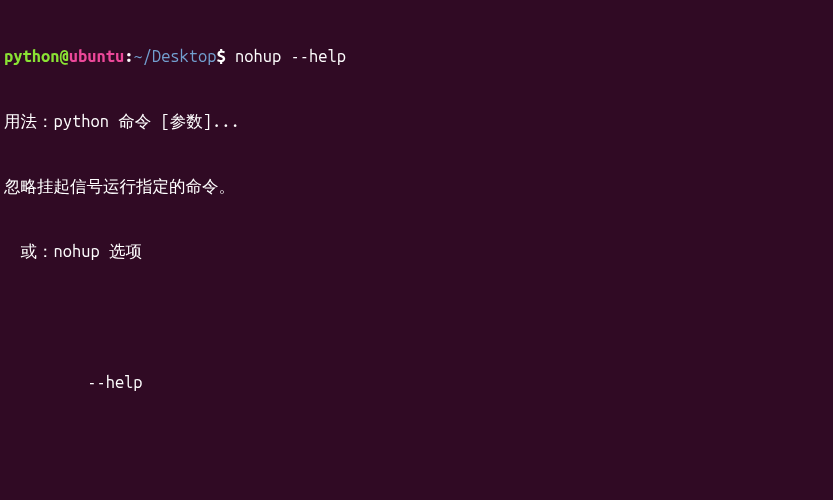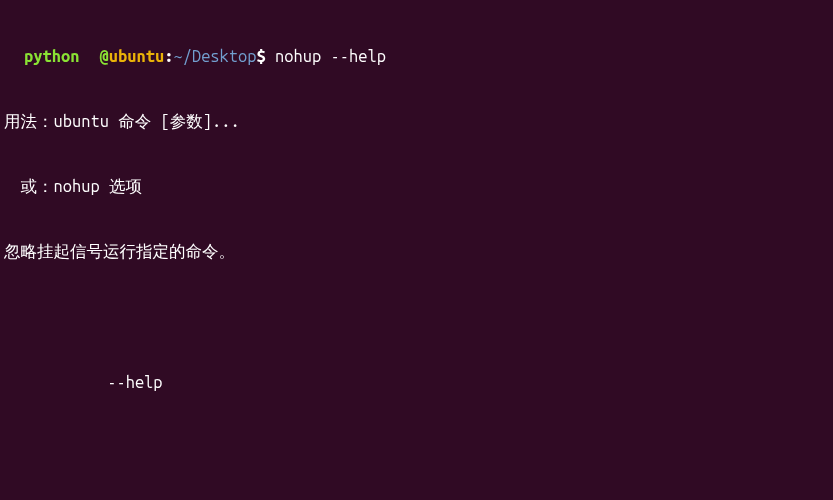--- a/index.html
+++ b/index.html
@@ -10,40 +10,40 @@
     font-family: "Ubuntu Mono", "DejaVu Sans Mono", "Consolas", monospace;
     font-size: 16.5px;
     line-height: 1.32;
     color: #ffffff;
     overflow: hidden;
   }
   .terminal {
     padding: 2px 4px;
     white-space: pre;
   }
-  .prompt-user { color: #8ae234; font-weight: bold; margin-left: 20px; }
-  .prompt-host { color: #eab308; font-weight: bold; }
+  .prompt-user { color: #8ae234; font-weight: bold; }
+  .prompt-host { color: #ec4899; font-weight: bold; }
   .prompt-sep { color: #ffffff; font-weight: bold; }
   .prompt-path { color: #729fcf; font-weight: normal; }
   .prompt-dollar { color: #ffffff; font-weight: bold; }
   .cmd { color: #ffffff; }
   .out { color: #ffffff; }
   .line { display: block; }
-  .opt-row { display: flex; gap: 20px; }
+  .opt-row { display: flex; }
   .opt-indent { width: 9ch; }
   .opt-flag { width: 15ch; }
 </style>
 </head>
 <body>
 
 <div class="terminal">
   <span class="line"><span class="prompt-user">python</span><span class="prompt-user">@</span><span class="prompt-host">ubuntu</span><span class="prompt-sep">:</span><span class="prompt-path">~/Desktop</span><span class="prompt-dollar">$ </span><span class="cmd">nohup --help</span></span>
-  <span class="line out">用法：ubuntu 命令 [参数]...</span>
+  <span class="line out">用法：python 命令 [参数]...</span>
+  <span class="line out">忽略挂起信号运行指定的命令。</span>
   <span class="line out">　或：nohup 选项</span>
-  <span class="line out">忽略挂起信号运行指定的命令。</span>
   <span class="line out"> </span>
   <span class="line out opt-row"><span class="opt-indent"></span><span class="opt-flag">--help</span></span>
   
   
   
   
   
   
   
   

